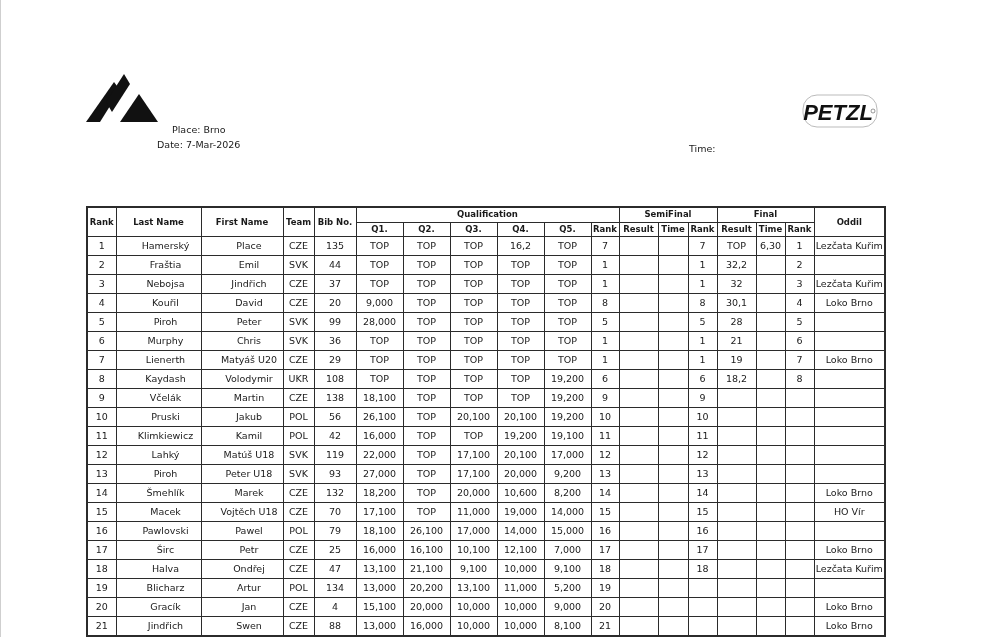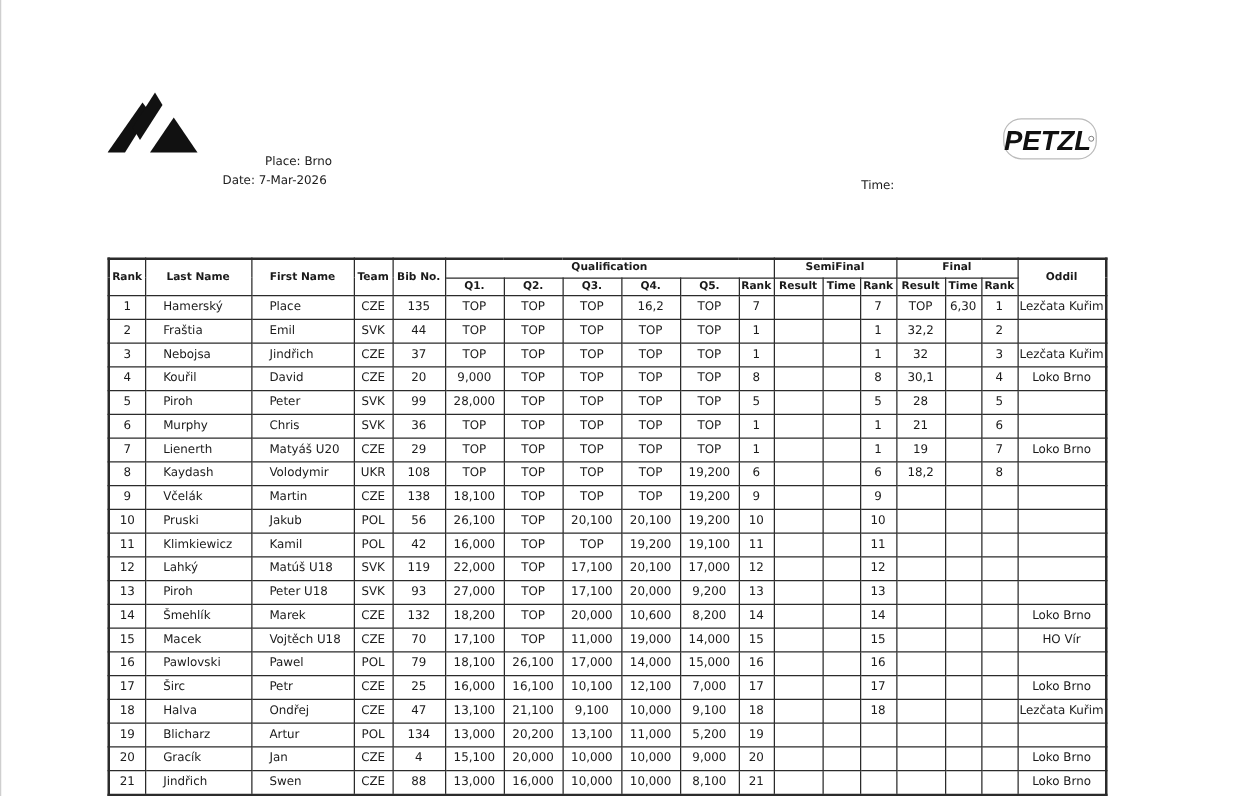--- a/index.html
+++ b/index.html
@@ -16,43 +16,43 @@
   table.results {
     position:absolute; left:86px; top:183px; border-collapse:collapse;
     font-size:9.5px; table-layout:fixed;
   }
   table.results td, table.results th {
     border:1px solid #2b2b2b; padding:0; height:18px; line-height:18px;
     text-align:center; white-space:nowrap; overflow:hidden;
   }
   table.results th { font-weight:bold; font-size:8.5px; height:13px; line-height:13px; }
   table.results th.tall { height:28px; }
-  table.results td.name { text-align:left; padding-left:14px; }
+  table.results td.name { text-align:center; padding-left:14px; }
   table.results tr.row td { height:18px; }
   .outer { border:2px solid #2b2b2b !important;margin-top:23px; }
 </style>
 </head>
 <body>
 
 <div class="left-edge"></div>
 
 <svg class="logo-left" viewBox="0 0 74 54">
   <polygon points="0,50 14,50 34,18 28,10" fill="#111"></polygon>
   <polygon points="20,30 26,40 44,12 38,2" fill="#111"></polygon>
   <polygon points="34,50 72,50 53,22" fill="#111"></polygon>
 </svg>
 
 <div class="title">
 </div>
 
-<div class="meta" style="left:172px; top:124px;margin-left:40px;">
+<div class="meta" style="left:172px; top:124px;">
   <span>Place:</span>
   <span>Brno</span>
 </div>
-<div class="meta" style="left:178px; top:139px;">
+<div class="meta" style="left:157px; top:139px;">
   <span>Date:</span>
   <span>7-Mar-2026</span>
 </div>
 <div class="meta" style="left:689px; top:143px;">
   <span>Time:</span>
   <span></span>
 </div>
 
 <svg class="petzl" viewBox="0 0 80 36">
   <rect x="3" y="2" width="74" height="32" rx="14" ry="14" fill="none" stroke="#bbb" stroke-width="1"></rect>

